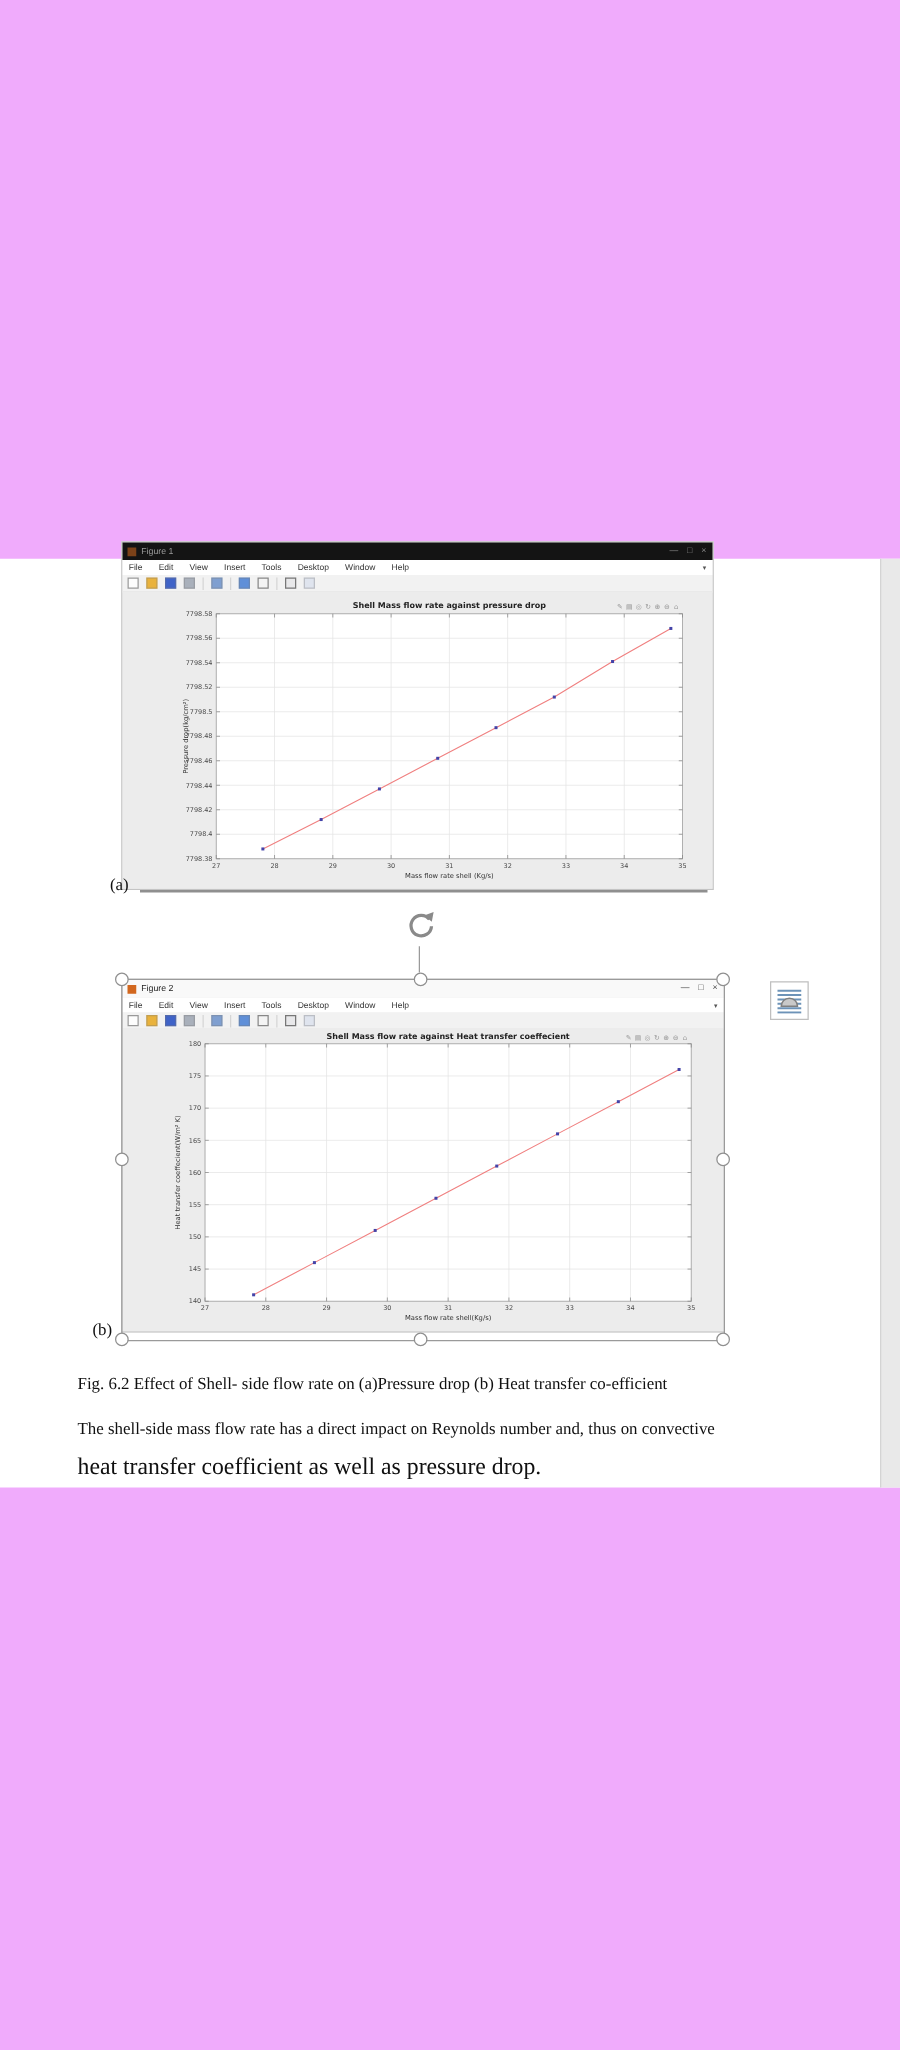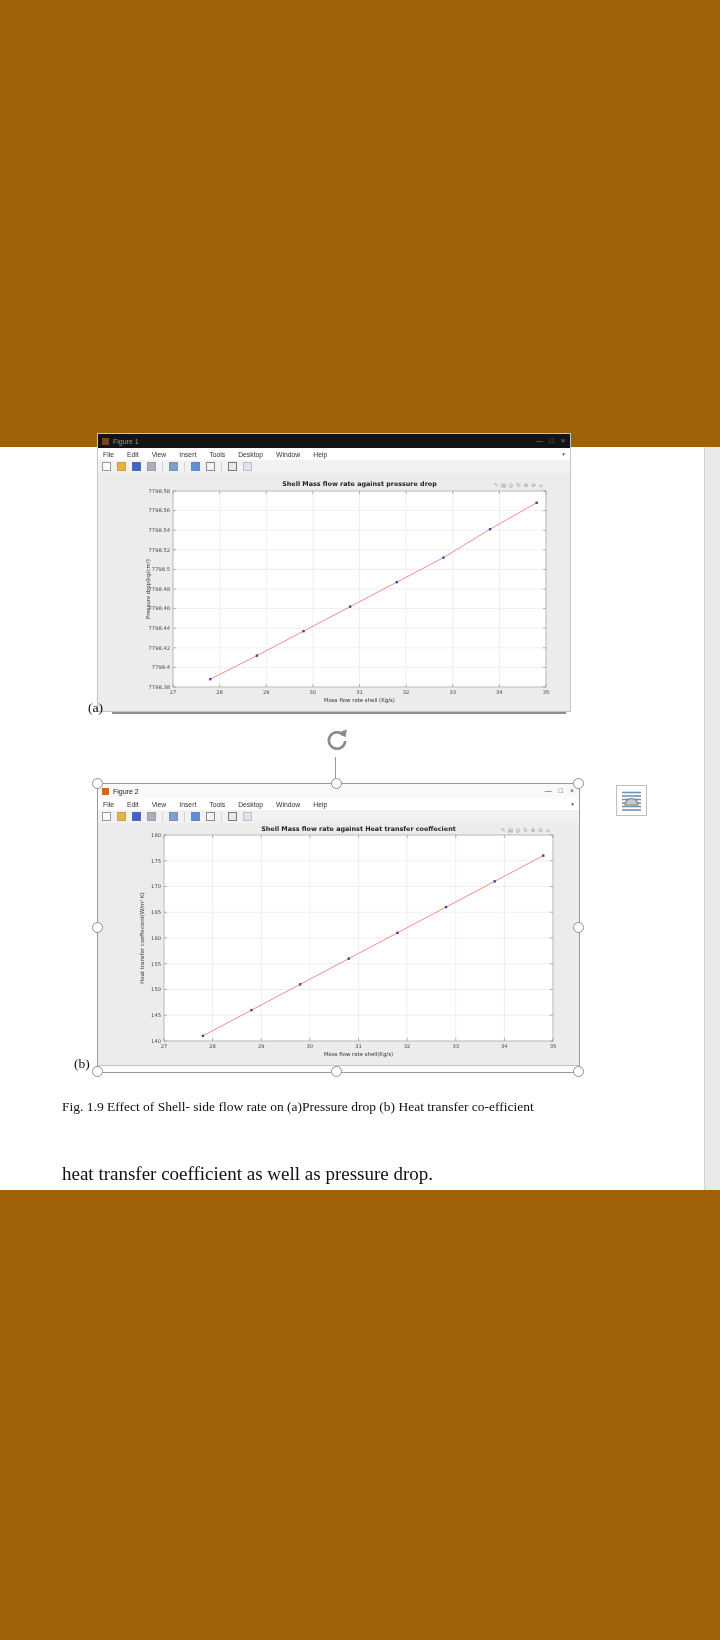--- a/index.html
+++ b/index.html
@@ -1,16 +1,16 @@
 <!DOCTYPE html>
 <html><head>
 <meta charset="utf-8">
 <style>
   html,body{margin:0;padding:0;background:#000;}
-  #stage{position:relative;width:720px;height:1640px;background:#a16207;overflow:hidden;
+  #stage{position:relative;width:720px;height:1640px;background:#f0abfc;overflow:hidden;
          font-family:"Liberation Sans",sans-serif;}
   #page{position:absolute;left:0;top:447px;width:720px;height:743px;background:#ffffff;z-index:1;}
   #scrollbar{position:absolute;left:704px;top:447px;width:16px;height:743px;background:#e9e9e9;
              border-left:1px solid #d4d4d4;z-index:15;}
 
   
   .mlwin{position:absolute;background:#ececec;border:1px solid #c4c4c4;box-sizing:border-box;z-index:5;}
   #win0{left:97px;top:433px;width:474px;height:279px;}
   #win1{left:97px;top:783px;width:483px;height:283px;}
   .tbar{position:absolute;left:0;top:0;right:0;height:14px;display:flex;align-items:center;}
@@ -350,21 +350,22 @@
         <line x1="1" y1="16.5" x2="20" y2="16.5"></line>
           <line x1="1" y1="20" x2="20" y2="20"></line>
       </g>
       <path d="M 4 15 A 6.5 6.5 0 0 1 17 15 Z" fill="#c9c9c9" stroke="#808080" stroke-width="1.2"></path>
     </svg>
   </div>
 
   <div class="doctext" id="label-a">(a)</div>
   <div id="line-a"></div>
   <div class="doctext" id="label-b">(b)</div>
-  <div class="doctext" id="caption">Fig. 1.9 Effect of Shell- side flow rate on (a)Pressure drop (b) Heat transfer co-efficient</div>
+  <div class="doctext" id="caption">Fig. 6.2 Effect of Shell- side flow rate on (a)Pressure drop (b) Heat transfer co-efficient</div>
+  <div class="doctext" id="para1">The shell-side mass flow rate has a direct impact on Reynolds number and, thus on convective</div>
   <div class="doctext" id="para2">heat transfer coefficient as well as pressure drop.</div>
 <div class="handle" style="left: 91.5px; top: 777.5px;"></div>
     <div class="handle" style="left: 330.5px; top: 777.5px;"></div>
     <div class="handle" style="left: 572.5px; top: 777.5px;"></div>
     <div class="handle" style="left: 91.5px; top: 921.5px;"></div>
     <div class="handle" style="left: 572.5px; top: 921.5px;"></div>
     <div class="handle" style="left: 91.5px; top: 1065.5px;"></div>
     <div class="handle" style="left: 330.5px; top: 1065.5px;"></div>
     <div class="handle" style="left: 572.5px; top: 1065.5px;"></div>
   </div>

